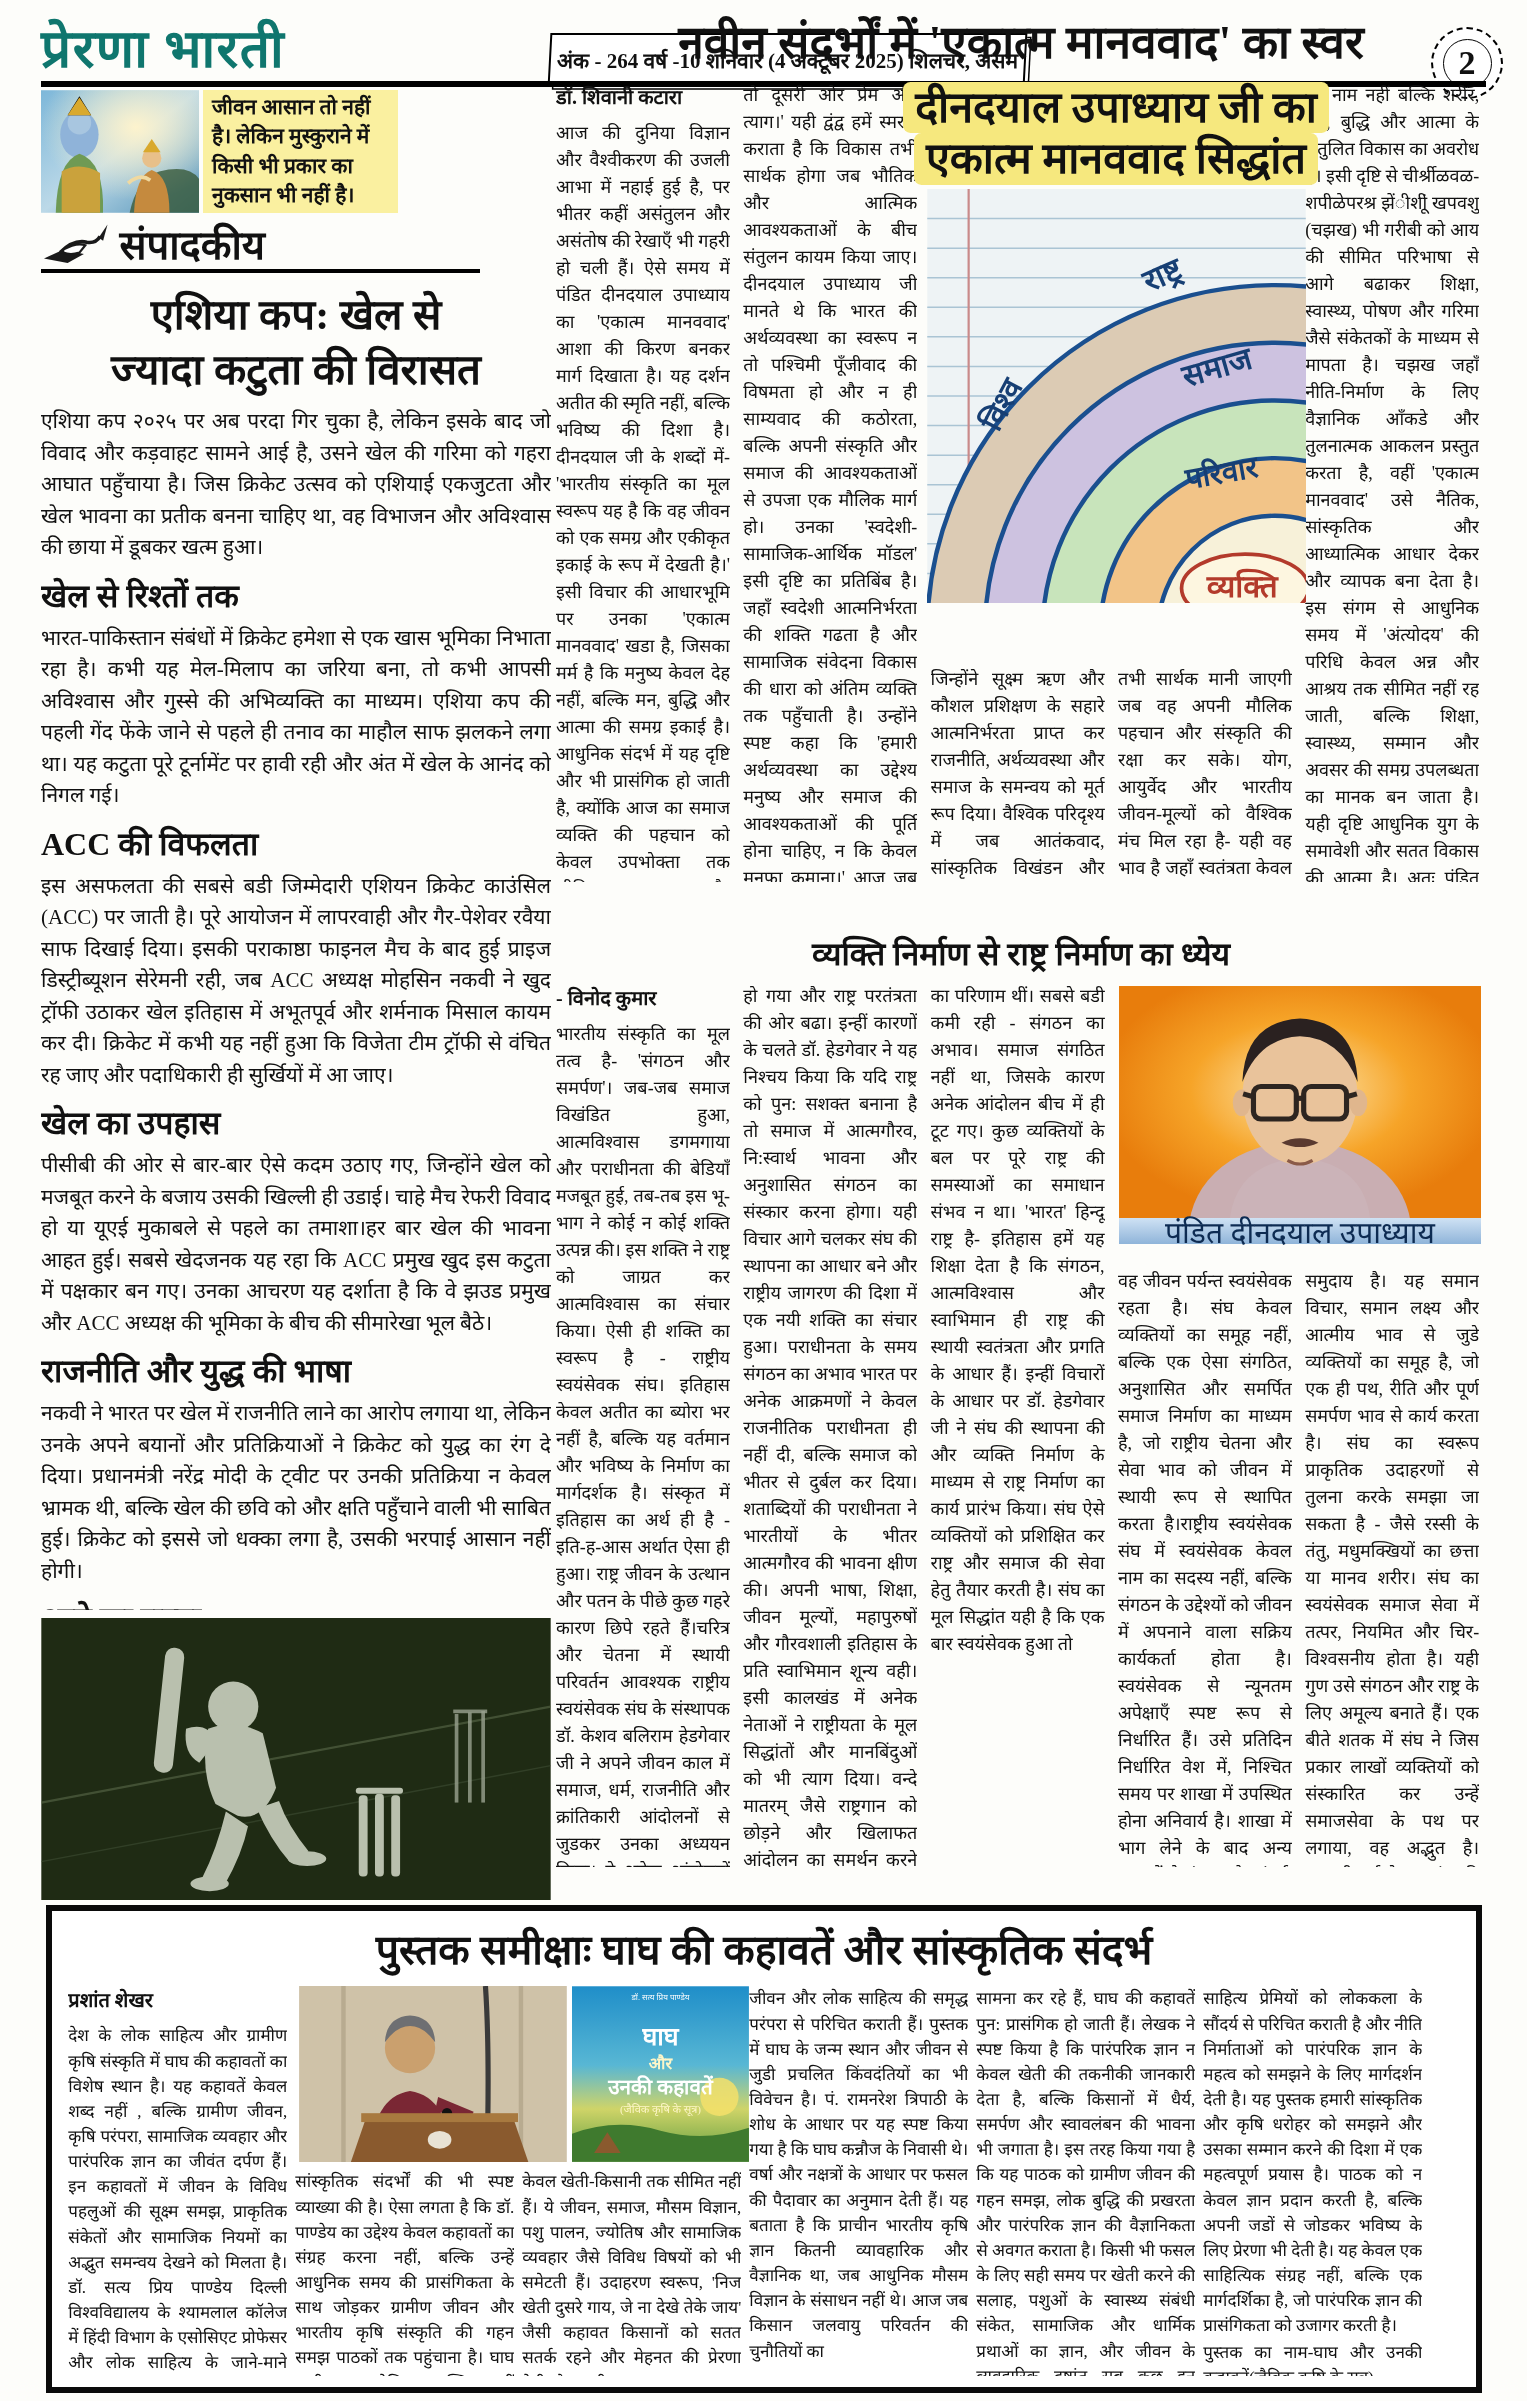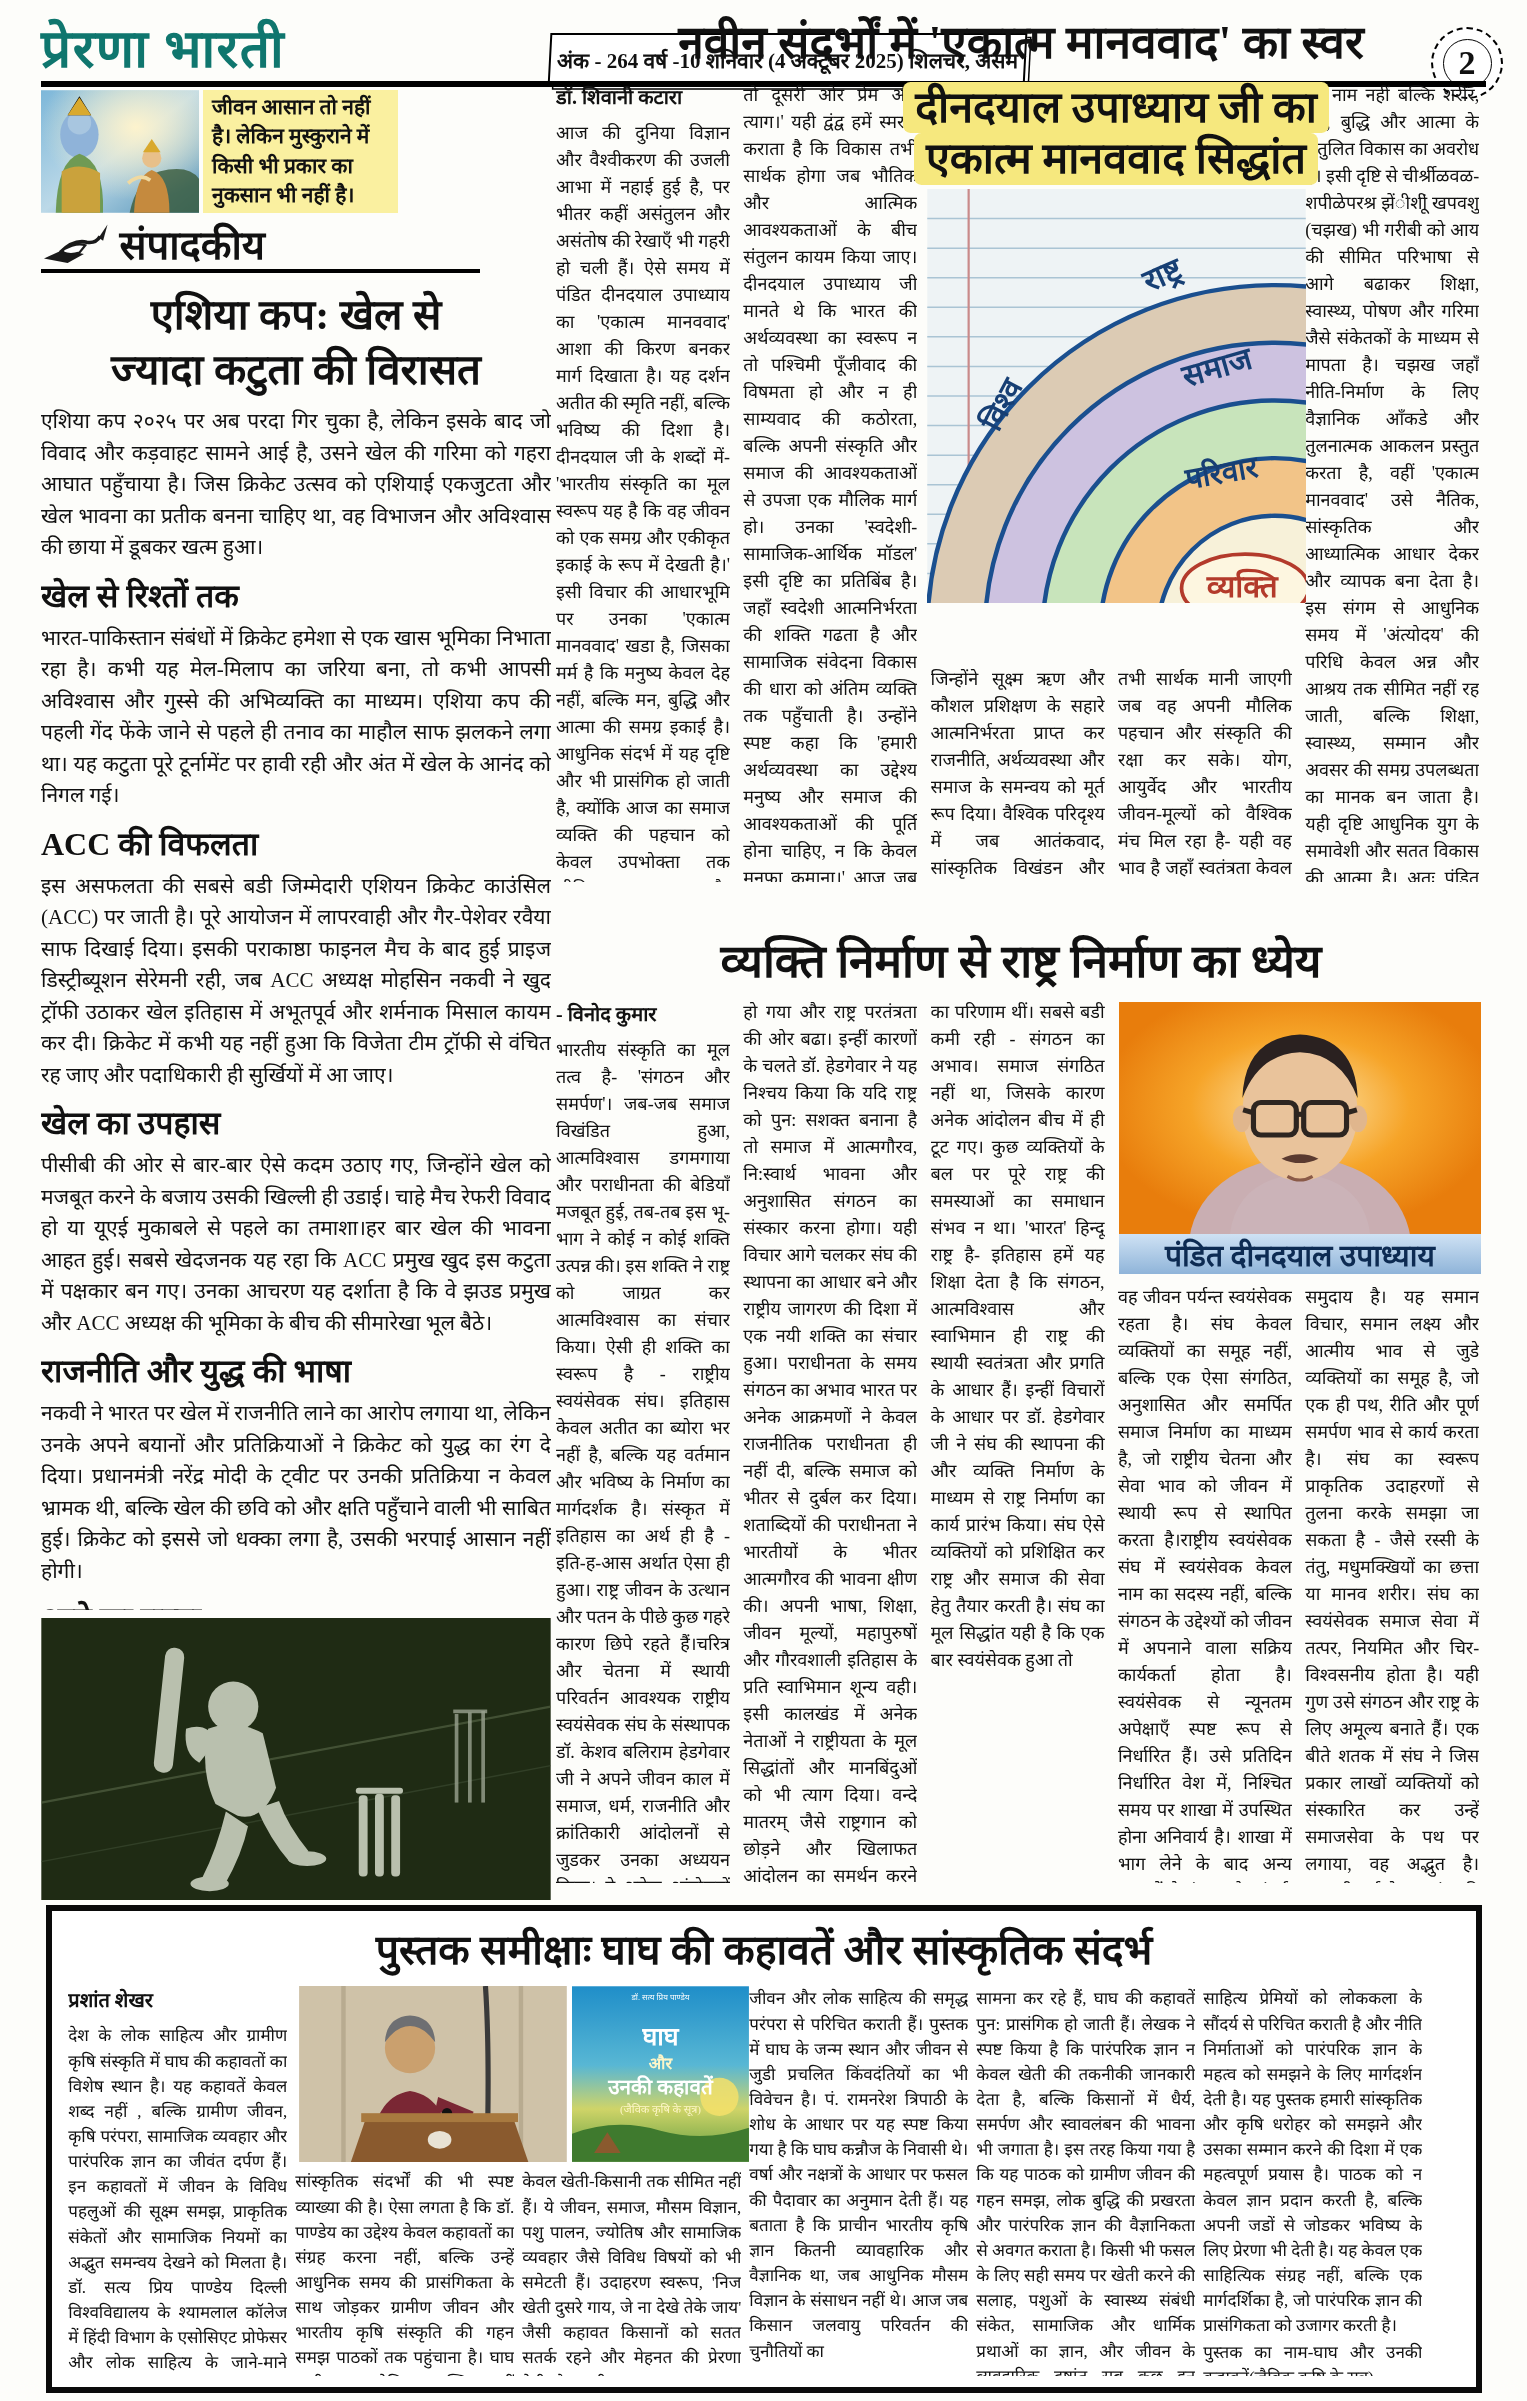--- a/index.html
+++ b/index.html
@@ -31,25 +31,25 @@
   
   .top-article{position:absolute;left:556px;top:15px;width:930px;height:924px;}
   .ta-headline{text-align:center;font-size:46px;font-weight:900;line-height:1.2;}
   .ta-cols{position:relative;display:flex;gap:13.3px;height:800px;overflow:hidden;margin-top:12px;}
   .img-spacer-ta{height:584px;}
   .ta-image{position:absolute;left:371px;top:0;width:379px;height:575px;}
   .ta-image .ytitle{position:relative;left:-46px;width:470px;text-align:center;}
   .ta-image .ytitle div{display:inline-block;background:#f6e87e;padding:1.5px 12px;font-size:43px;font-weight:900;line-height:1.12;border-radius:7.4px;}
   
   .mid-article{position:absolute;left:556px;top:936px;width:930px;height:963px;}
-  .ma-headline{text-align:center;font-size:46px;font-weight:900;line-height:1.15;}
+  .ma-headline{text-align:center;font-size:32px;font-weight:900;line-height:1.15;}
   .ma-cols{position:relative;display:flex;gap:13.3px;height:884px;overflow:hidden;margin-top:10.4px;}
   .img-spacer-ma{height:285px;}
   .ma-photo{position:absolute;left:563px;top:3px;width:362px;height:275px;}
-  .ma-caption{height:40px;background:linear-gradient(180deg,#cfe2f4,#8fb4d9);display:flex;align-items:center;justify-content:center;font-size:30px;font-weight:700;color:#0d2b52;}
+  .ma-caption{height:26px;background:linear-gradient(180deg,#cfe2f4,#8fb4d9);display:flex;align-items:center;justify-content:center;font-size:30px;font-weight:400;color:#0d2b52;}
   
   .review{position:absolute;left:46px;top:1905px;width:1436px;height:488px;border:6px solid #0a0a0a;background:#fff;box-sizing:border-box;padding:6px 16.3px;}
   .rv-headline{text-align:center;font-size:41px;font-weight:900;margin:3px 0 10.4px;}
   .rv-cols{position:relative;display:flex;gap:8px;height:390px;overflow:hidden;}
   .rv-col{flex:0 0 219px;width:219px;font-size:17px;line-height:1.48;text-align:justify;overflow:hidden;}
   .img-spacer-rv{height:183px;}
   .rv-photos{position:absolute;left:231px;top:0;width:450px;height:176px;display:flex;gap:5.2px;}
   .rv-detail{margin:1.5px 0;}
   svg{display:block;}
 </style>

